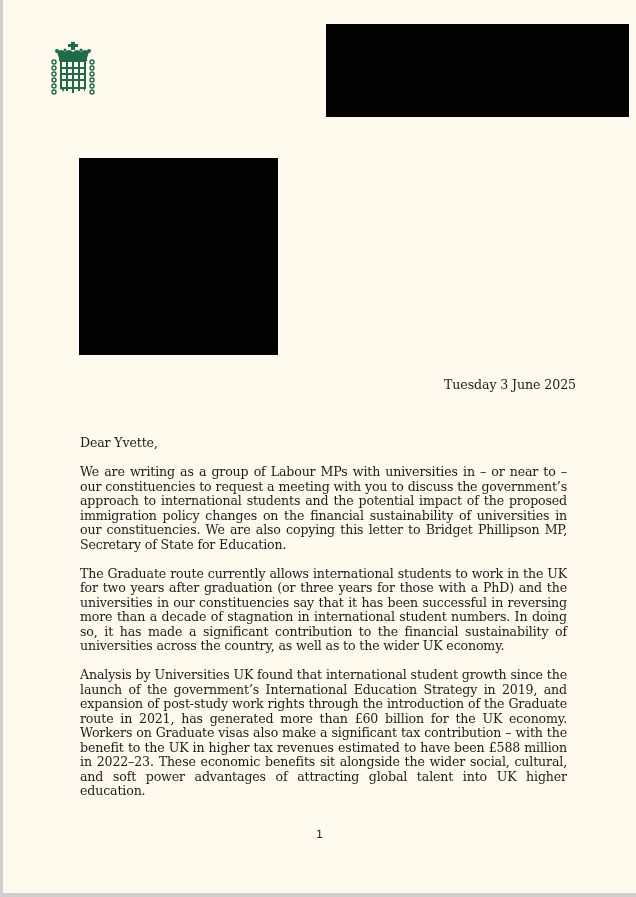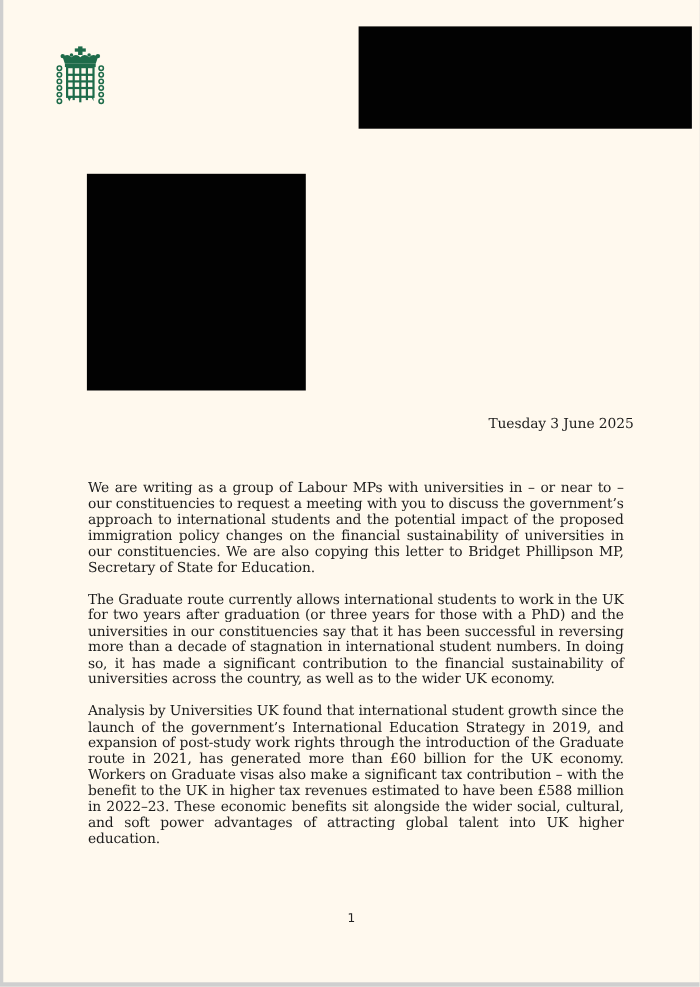--- a/index.html
+++ b/index.html
@@ -68,19 +68,20 @@
       </g>
     </svg>
   </div>
 
   <div class="redact r1"></div>
   <div class="redact r2"></div>
 
   <div class="text date">Tuesday 3 June 2025</div>
 
   <div class="text body">
+    <p class="salutation">Dear Yvette,</p>
     <p>We are writing as a group of Labour MPs with universities in – or near to – our constituencies to request a meeting with you to discuss the government’s approach to international students and the potential impact of the proposed immigration policy changes on the financial sustainability of universities in our constituencies. We are also copying this letter to Bridget Phillipson MP, Secretary of State for Education.</p>
     <p>The Graduate route currently allows international students to work in the UK for two years after graduation (or three years for those with a PhD) and the universities in our constituencies say that it has been successful in reversing more than a decade of stagnation in international student numbers. In doing so, it has made a significant contribution to the financial sustainability of universities across the country, as well as to the wider UK economy.</p>
     <p>Analysis by Universities UK found that international student growth since the launch of the government’s International Education Strategy in 2019, and expansion of post-study work rights through the introduction of the Graduate route in 2021, has generated more than £60 billion for the UK economy. Workers on Graduate visas also make a significant tax contribution – with the benefit to the UK in higher tax revenues estimated to have been £588 million in 2022–23. These economic benefits sit alongside the wider social, cultural, and soft power advantages of attracting global talent into UK higher education.</p>
   </div>
 
   <div class="pagenum">1</div>
 </div>
 
 </body></html>

